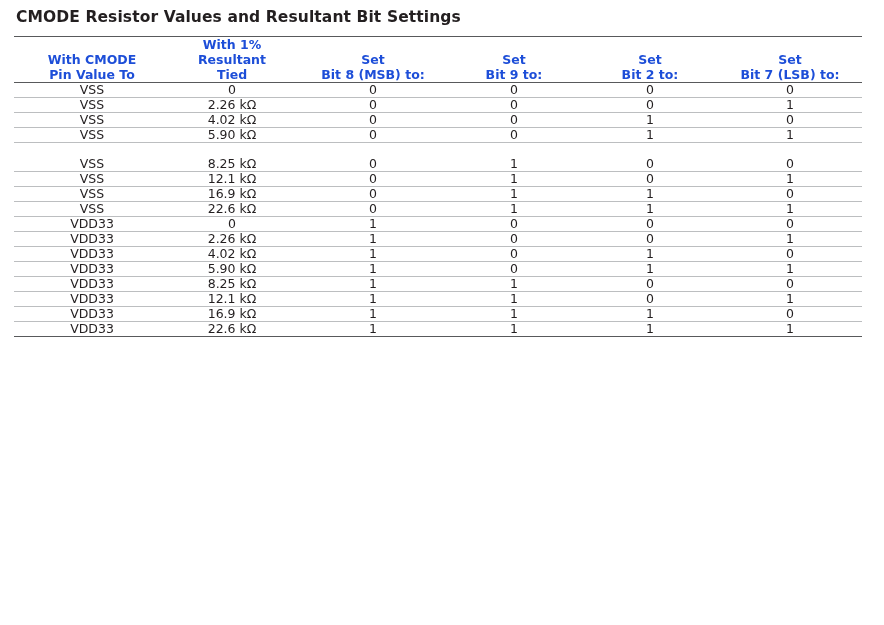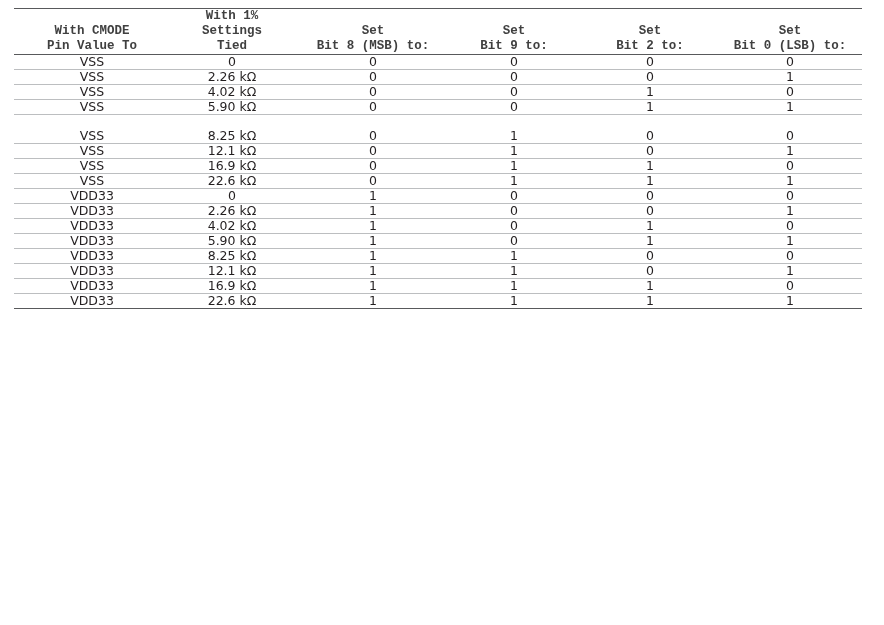--- a/index.html
+++ b/index.html
@@ -39,22 +39,21 @@
   }
   thead th {
     font-size: 12.5px;
     font-weight: bold;
     line-height: 15px;
     vertical-align: bottom;
     padding: 10px 4px 8px 4px;
     text-align: center;
     border-top: 1.4px solid #58595b;
     border-bottom: 1.1px solid #58595b;
-    color: #404040;
-    font-family: Liberation Mono, monospace;
+    color: #1d4ed8;
   }
   thead th.left {
     text-align: center;
     padding-left: 6px;
   }
   tbody td {
     font-size: 12.5px;
     line-height: 14px;
     text-align: center;
     padding: 6px 4px 6px 4px;
@@ -78,56 +77,57 @@
   col.c2 { width: 146px; }
   col.c3 { width: 136px; }
   col.c4 { width: 136px; }
   col.c5 { width: 144px; }
 </style>
 </head>
 <body>
 
 <div class="page">
 
+  <div class="table-title">CMODE Resistor Values and Resultant Bit Settings</div>
 
   <table class="data">
     <colgroup>
       <col class="c0">
         <col class="c1">
         <col class="c2">
         <col class="c3">
         <col class="c4">
         <col class="c5">
     </colgroup>
     <thead>
       <tr>
         <th class="left">
           <div>With CMODE</div>
           <div>Pin Value To</div>
         </th>
         <th>
           <div>With 1%</div>
-          <div>Settings</div>
+          <div>Resultant</div>
           <div>Tied</div>
         </th>
         <th>
           <div>Set</div>
           <div>Bit 8 (MSB) to:</div>
         </th>
         <th>
           <div>Set</div>
           <div>Bit 9 to:</div>
         </th>
         <th>
           <div>Set</div>
           <div>Bit 2 to:</div>
         </th>
         <th>
           <div>Set</div>
-          <div>Bit 0 (LSB) to:</div>
+          <div>Bit 7 (LSB) to:</div>
         </th>
       </tr>
     </thead>
     <tbody id="table-body">
         <tr>
           <td class="left">VSS</td>
           <td>0</td>
           <td>0</td>
           <td>0</td>
           <td>0</td>

